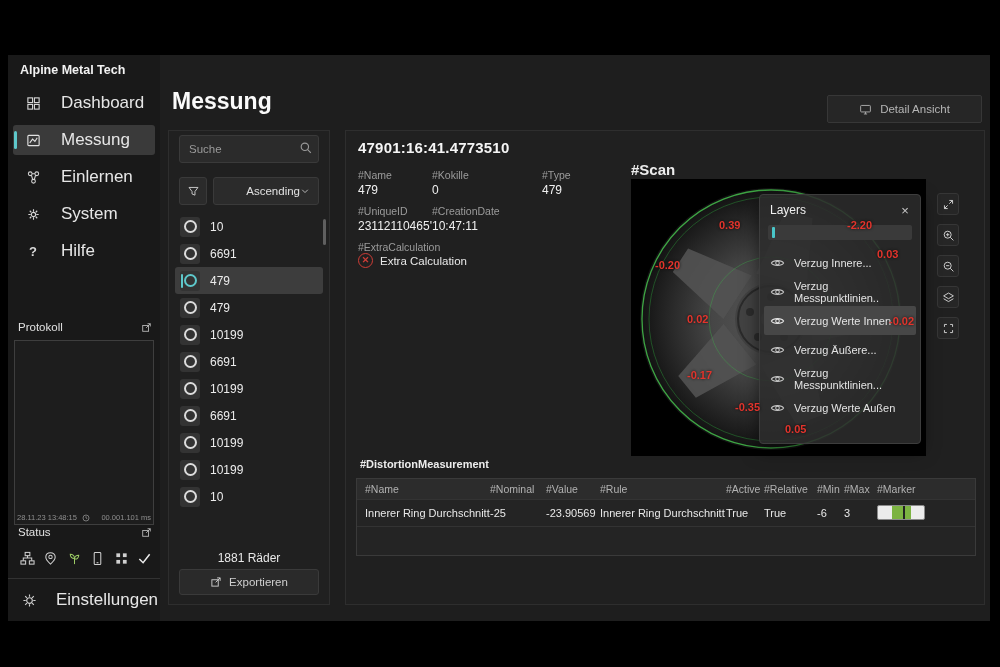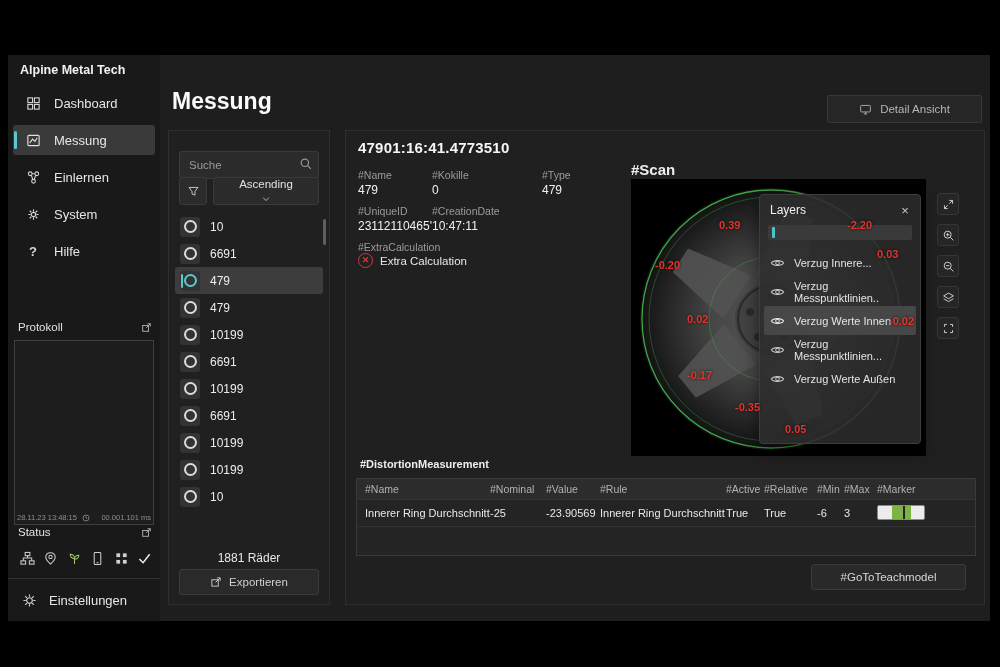--- a/index.html
+++ b/index.html
@@ -9,21 +9,21 @@
 
   
   #sidebar{position:absolute;left:0;top:0;width:152px;height:566px;background:#191919;}
   .app-title{position:absolute;left:12px;top:8px;font-size:12.5px;font-weight:700;color:#f2f2f2;}
   #nav{position:absolute;left:5px;top:33px;width:142px;}
   .nav-item{position:relative;display:flex;align-items:center;height:30px;margin-bottom:7px;
             border-radius:3px;padding-left:12px;gap:13px;cursor:default;}
   .nav-item.selected{background:#3a3a3a;}
   .nav-item.selected::before{content:"";position:absolute;left:1px;top:6px;width:3px;height:18px;
             border-radius:2px;background:#5ec8cb;}
-  .nav-label{font-size:13px;color:#e6e6e6;}
+  .nav-label{font-size:17px;color:#e6e6e6;margin-left:7px;}
   .nicon{width:16px;height:16px;display:flex;align-items:center;justify-content:center;}
   .help-glyph{font-size:13px;color:#d8d8d8;font-weight:700;}
 
   .section-label-row{position:absolute;left:10px;width:134px;display:flex;align-items:center;justify-content:space-between;}
   .section-label{font-size:11.5px;color:#e0e0e0;}
   .log-box{position:absolute;left:6px;top:285px;width:138px;height:183px;border:1px solid #3e3e3e;background:#1d1d1d;}
   .log-footer{position:absolute;left:2px;right:2px;bottom:2px;display:flex;justify-content:space-between;align-items:center;
               font-size:7.5px;color:#8f8f8f;}
   .status-icons{position:absolute;left:10px;top:494px;width:136px;display:flex;justify-content:space-between;align-items:center;}
   .sicon{width:18px;height:18px;display:flex;align-items:center;justify-content:center;}
@@ -32,30 +32,30 @@
 
   
   #main{position:absolute;left:152px;top:0;width:830px;height:566px;background:#1e1e1e;}
   .page-title{position:absolute;left:12px;top:33px;font-size:23px;font-weight:600;color:#fafafa;}
   .detail-view-btn{position:absolute;left:667px;top:40px;width:153px;height:26px;background:#262626;
       border:1px solid #373737;border-radius:2px;display:flex;align-items:center;justify-content:center;gap:8px;
       font-size:11.5px;color:#b5b5b5;}
 
   
   #list-panel{position:absolute;left:8px;top:75px;width:162px;height:475px;background:#202020;border:1px solid #2e2e2e;box-sizing:border-box;}
-  .search-wrap{position:absolute;left:10px;top:20px;width:140px;height:28px;}
+  .search-wrap{position:absolute;left:10px;top:4px;width:140px;height:28px;}
   .search-input{width:100%;height:100%;box-sizing:border-box;background:#2b2b2b;border:1px solid #3a3a3a;border-radius:3px;
       color:#e0e0e0;font-size:11.5px;padding:0 26px 0 9px;font-family:"Liberation Sans",sans-serif;}
   .search-input::placeholder{color:#9a9a9a;}
   .search-icon{position:absolute;right:6px;top:6px;}
   .filter-btn{position:absolute;left:10px;top:46px;width:28px;height:28px;background:#2b2b2b;border:1px solid #3a3a3a;
       border-radius:3px;display:flex;align-items:center;justify-content:center;box-sizing:border-box;}
   .sort-dd{position:absolute;left:44px;top:46px;width:106px;height:28px;background:#2b2b2b;border:1px solid #3a3a3a;
-      border-radius:3px;display:flex;align-items:center;justify-content:space-between;box-sizing:border-box;
-      padding:0 8px;font-size:11.5px;color:#e0e0e0;flex-direction:column;}
+      border-radius:3px;display:flex;align-items:center;justify-content:flex-end;box-sizing:border-box;
+      padding:0 8px;font-size:11.5px;color:#e0e0e0;}
   #wheel-list{position:absolute;left:6px;top:82px;width:148px;}
   .list-item{display:flex;align-items:center;gap:10px;height:27px;padding-left:5px;border-radius:3px;}
   .list-item.selected{background:#3d3d3d;}
   .chip{position:relative;width:20px;height:20px;border-radius:3px;background:#333;display:flex;align-items:center;justify-content:center;flex:0 0 20px;}
   .chip .ring{width:9px;height:9px;border:2px solid #dcdcdc;border-radius:50%;}
   .list-item.selected .chip .ring{border-color:#5ec8cb;}
   .list-item.selected .chip::before{content:"";position:absolute;left:1px;top:3px;width:2px;height:14px;background:#5ec8cb;border-radius:1px;}
   .item-val{font-size:12px;color:#ececec;}
   .list-scrollbar{position:absolute;right:3px;top:88px;width:3px;height:26px;border-radius:2px;background:#5f5f5f;}
   .count-label{position:absolute;left:0;top:420px;width:100%;text-align:center;font-size:12px;color:#e8e8e8;}
@@ -520,20 +520,31 @@
           </div>
           <div class="layer-item">
             <span>
                 <svg width="15" height="12" viewBox="0 0 16 12">
                   <g fill="none" stroke="#c8c8c8" stroke-width="1.1">
                     <path d="M1.5 6C3.5 2.6 12.5 2.6 14.5 6 12.5 9.4 3.5 9.4 1.5 6Z"></path>
                     <circle cx="8" cy="6" r="1.9"></circle>
                   </g>
                 </svg>
               </span>
+            <span>Verzug Äußere...</span>
+          </div>
+          <div class="layer-item">
+            <span>
+                <svg width="15" height="12" viewBox="0 0 16 12">
+                  <g fill="none" stroke="#c8c8c8" stroke-width="1.1">
+                    <path d="M1.5 6C3.5 2.6 12.5 2.6 14.5 6 12.5 9.4 3.5 9.4 1.5 6Z"></path>
+                    <circle cx="8" cy="6" r="1.9"></circle>
+                  </g>
+                </svg>
+              </span>
             <span>Verzug Messpunktlinien...</span>
           </div>
           <div class="layer-item">
             <span>
                 <svg width="15" height="12" viewBox="0 0 16 12">
                   <g fill="none" stroke="#c8c8c8" stroke-width="1.1">
                     <path d="M1.5 6C3.5 2.6 12.5 2.6 14.5 6 12.5 9.4 3.5 9.4 1.5 6Z"></path>
                     <circle cx="8" cy="6" r="1.9"></circle>
                   </g>
                 </svg>
@@ -608,16 +619,15 @@
           <span>3</span>
           <span>
             <span class="marker-widget" style="display:inline-block;">
               <span class="green"></span><span class="tick"></span>
             </span>
           </span>
         </div>
         <div class="tbl-empty"></div>
       </div>
 
-      <div class="goto-btn">#GoToTeachmodel</div>
     </div>
   </div>
 </div>
 
 </body></html>

